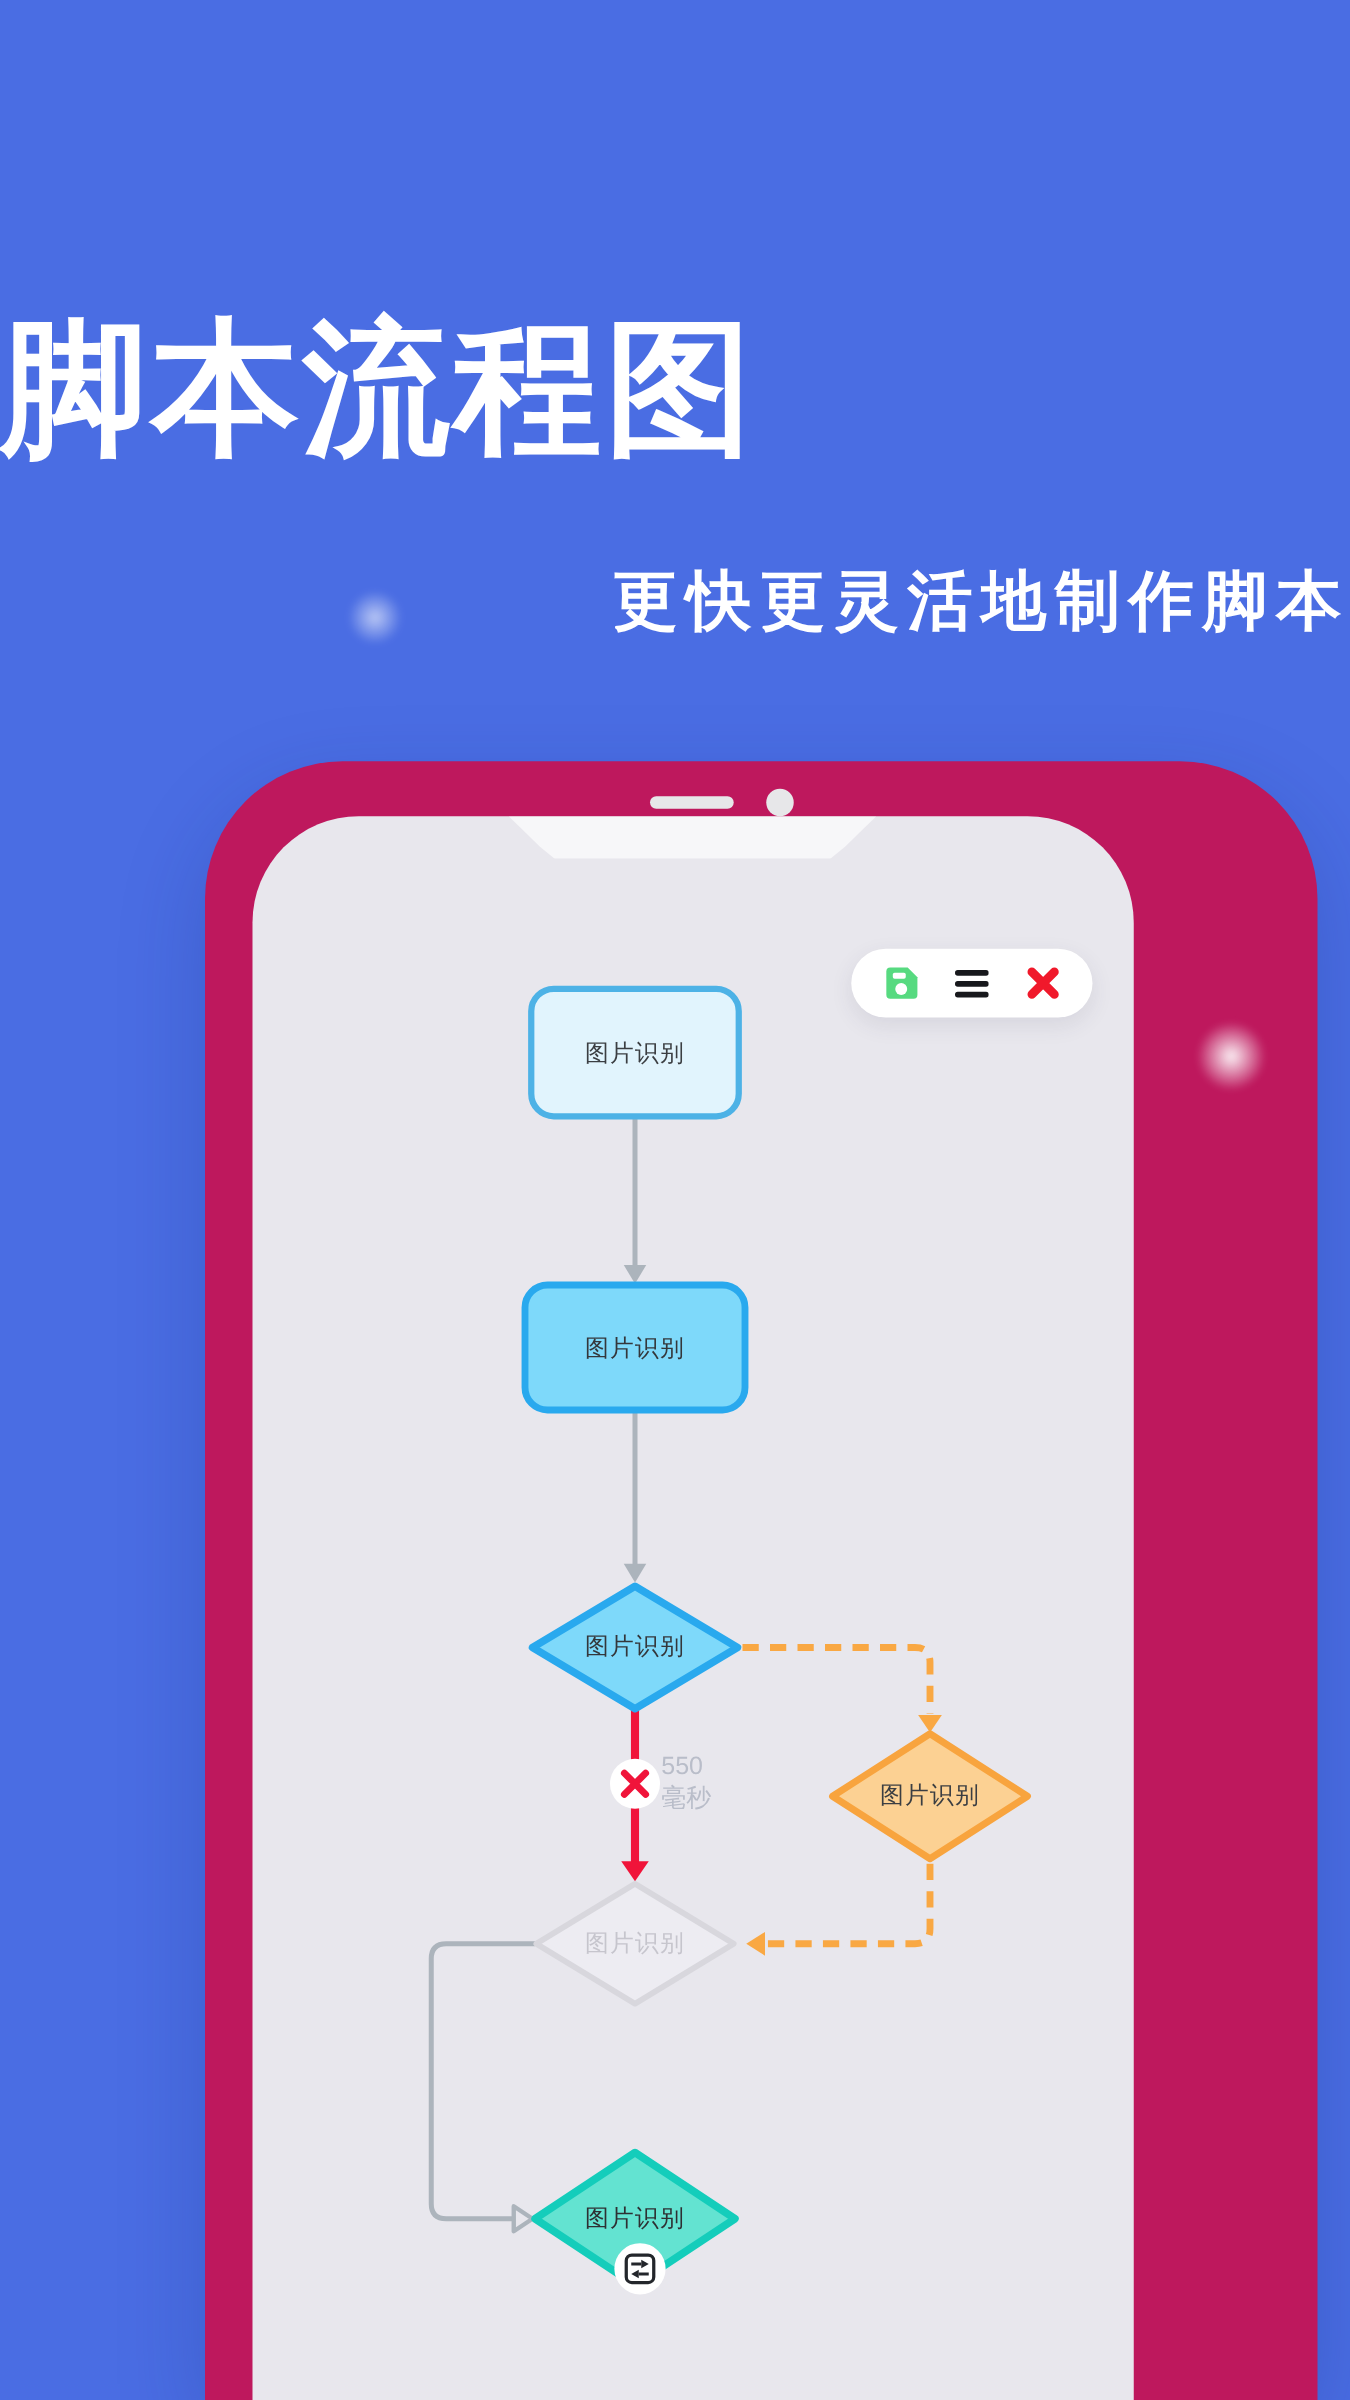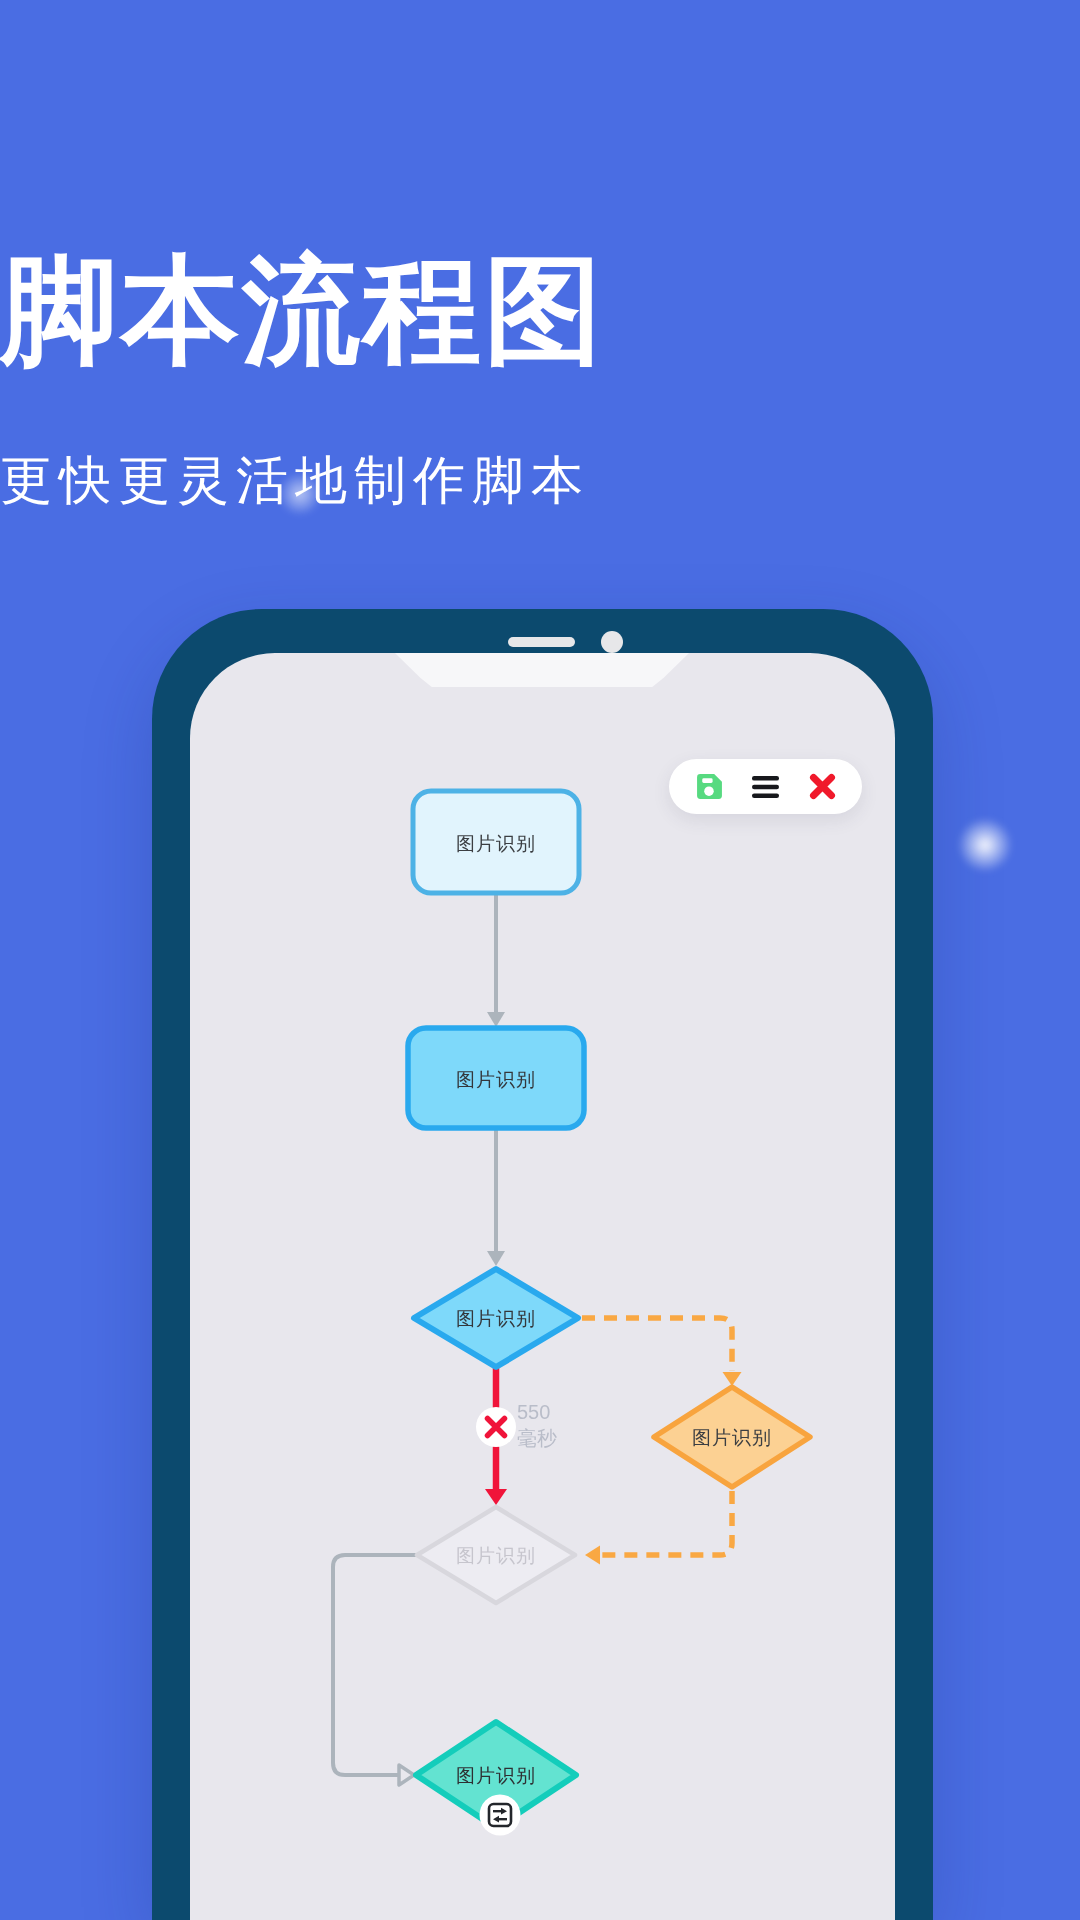--- a/index.html
+++ b/index.html
@@ -11,34 +11,34 @@
     font-family: "Liberation Sans", "DejaVu Sans", sans-serif;
   }
   
   .hero-title {
     position: absolute; left: 0; top: 232px; width: 100%;
     color: #ffffff;
     font-size: 118px; font-weight: 900; letter-spacing: 3px;
   }
   .hero-subtitle {
     position: absolute; left: 0; top: 446px; width: 100%;
-    text-align: left; color: #ffffff;
-    font-size: 52px; font-weight: 400; letter-spacing: 7px;
+    text-align: right; color: #ffffff;
+    font-size: 52px; font-weight: 700; letter-spacing: 7px;
   }
   .sparkle {
     position: absolute; border-radius: 50%;
     background: radial-gradient(circle, rgba(255,255,255,0.95) 0%, rgba(255,255,255,0.0) 70%);
     filter: blur(3px); pointer-events: none; z-index: 5;
   }
   .sparkle-right { left: 957px; top: 817px; width: 56px; height: 56px; }
   .sparkle-subtitle { left: 278px; top: 472px; width: 44px; height: 44px; opacity: .65; }
   
   .phone {
-    position: absolute; left: 152px; top: 609px; width: 781px; height: 1311px;
-    background: #0c4a6e; border-radius: 110px 110px 0 0;
+    position: absolute; left: 164px; top: 609px; width: 890px; height: 1311px;
+    background: #be185d; border-radius: 110px 110px 0 0;
     box-shadow: 0 26px 70px rgba(20, 40, 120, 0.22);
   }
   .speaker {
     position: absolute; left: 356px; top: 28px; width: 67px; height: 10px;
     border-radius: 5px; background: #E7E7E9;
   }
   .camera {
     position: absolute; left: 449px; top: 22px; width: 22px; height: 22px;
     border-radius: 50%; background: #E7E7E9;
   }

